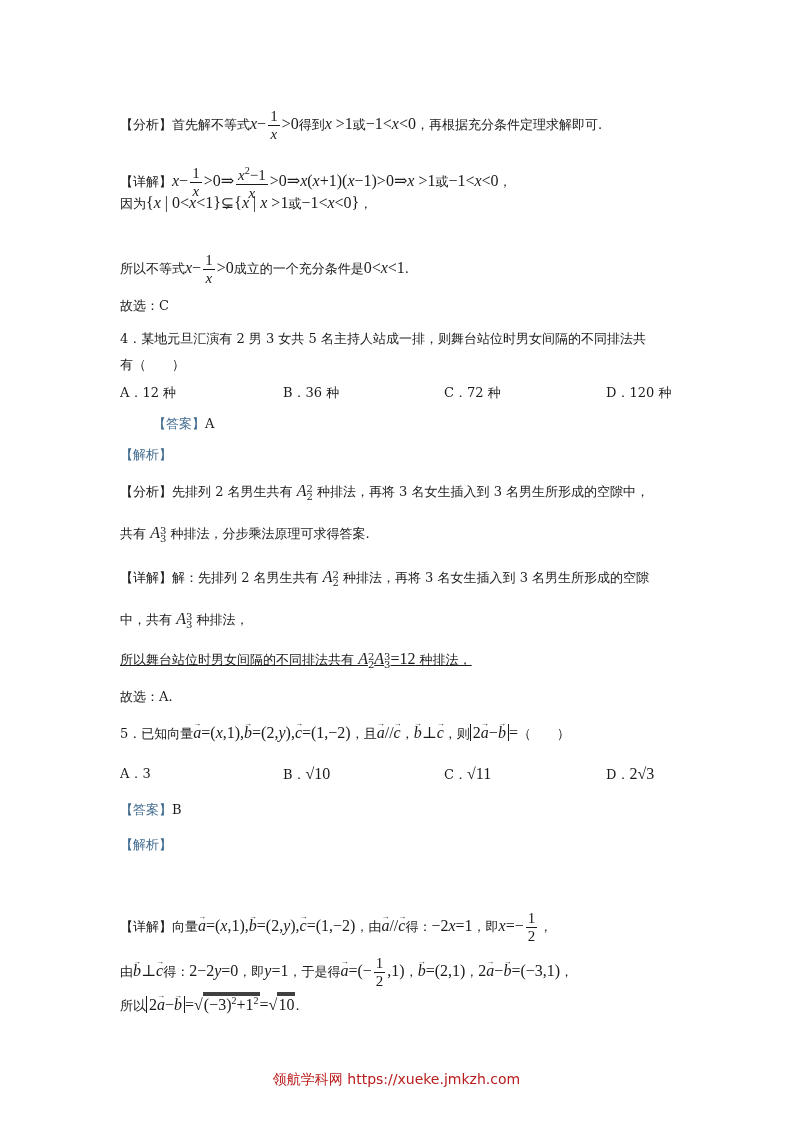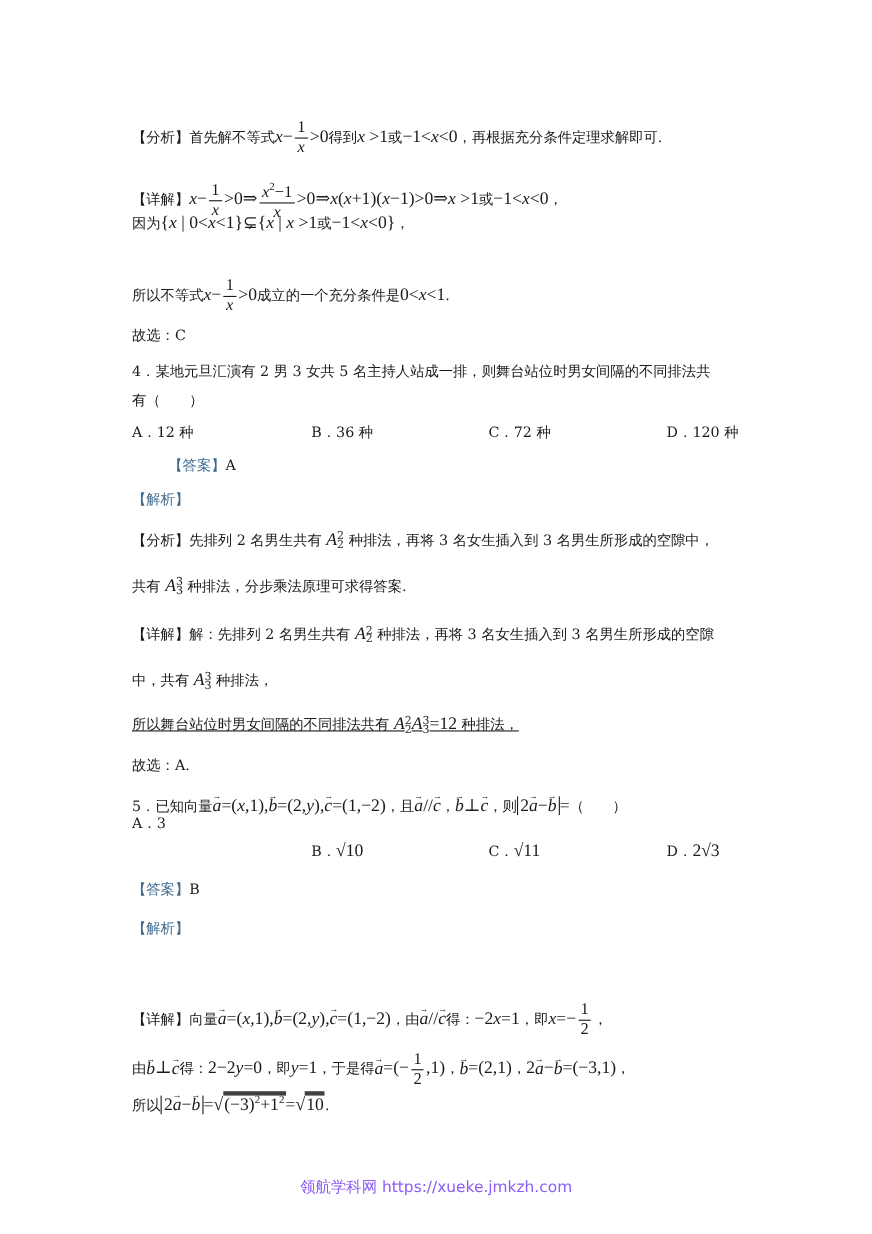--- a/index.html
+++ b/index.html
@@ -15,21 +15,21 @@
     .frac { display: inline-flex; flex-direction: column; align-items: center; vertical-align: middle; margin: 0 2px; font-family: "Liberation Serif", serif; font-size: 15px; line-height: 17px; }
     .frac .num { border-bottom: 1px solid #1a1a1a; padding: 0 2px; }
     .frac .den { font-style: italic; }
     .tag-blue { color: #3f6a8e; }
     .opt { position: absolute; white-space: nowrap; }
     .vec { position: relative; display: inline-block; font-style: italic; font-family: "Liberation Serif", serif; font-size: 16px; }
     .vec::before { content: "→"; position: absolute; top: -9px; left: 0; font-size: 8px; font-style: normal; }
     .abs { border-left: 1px solid #1a1a1a; border-right: 1px solid #1a1a1a; padding: 0 2px; }
     .sqrt { border-top: 4px solid #404040; padding: 0 1px; }
     sup, sub { font-size: 10px; }
-    .footer { position: absolute; top: 1071px; left: 0; width: 793px; text-align: center; font-family: "DejaVu Sans", "Liberation Sans", sans-serif; font-size: 14px; color: #8b5cf6; }
+    .footer { position: absolute; top: 1071px; left: 0; width: 793px; text-align: center; font-family: "DejaVu Sans", "Liberation Sans", sans-serif; font-size: 14px; color: #b91c1c; }
   </style>
 </head>
 <body>
 
 <div class="page">
 
   <div class="line" style="top:108px;">
     <span>【分析】</span><span>首先解不等式</span><span class="mi">x</span><span class="m">−</span><span class="frac">
         <span class="num">1</span>
         <span class="den">x</span>
@@ -84,21 +84,21 @@
   </div>
   <div class="line" style="top:650px;text-decoration:underline;">
     所以舞台站位时男女间隔的不同排法共有 <span class="mi">A</span><span style="display:inline-block;vertical-align:middle;line-height:8px;font-size:9px;"><sup style="display:block">2</sup><sub style="display:block">2</sub></span><span class="mi">A</span><span style="display:inline-block;vertical-align:middle;line-height:8px;font-size:9px;"><sup style="display:block">3</sup><sub style="display:block">3</sub></span><span class="m">=12</span> 种排法，
   </div>
   <div class="line" style="top:688px;">故选：A.</div>
 
   <div class="line" style="top:724px;">
     5．已知向量<span class="vec">a</span><span class="m">=(</span><span class="mi">x</span><span class="m">,1),</span><span class="vec">b</span><span class="m">=(2,</span><span class="mi">y</span><span class="m">),</span><span class="vec">c</span><span class="m">=(1,−2)</span>，且<span class="vec">a</span><span class="m">//</span><span class="vec">c</span>，<span class="vec">b</span><span class="m">⊥</span><span class="vec">c</span>，则<span class="abs m">2<span class="vec">a</span>−<span class="vec">b</span></span><span class="m">=</span>（　　）
   </div>
 
-  <div class="opt" style="top:740px; left:120px;"><span>A．</span><span>3</span></div>
+  <div class="opt" style="top:765px; left:120px;"><span>A．</span><span>3</span></div>
   <div class="opt" style="top:765px; left:283px;"><span>B．</span><span class="m">√10</span></div>
   <div class="opt" style="top:765px; left:444px;"><span>C．</span><span class="m">√11</span></div>
   <div class="opt" style="top:765px; left:606px;"><span>D．</span><span class="m">2√3</span></div>
 
   <div class="line" style="top:801px;"><span class="tag-blue">【答案】</span><span>B</span></div>
   <div class="line" style="top:836px;"><span class="tag-blue">【解析】</span></div>
 
 
   <div class="line" style="top:910px;">
     <span>【详解】</span>向量<span class="vec">a</span><span class="m">=(</span><span class="mi">x</span><span class="m">,1),</span><span class="vec">b</span><span class="m">=(2,</span><span class="mi">y</span><span class="m">),</span><span class="vec">c</span><span class="m">=(1,−2)</span>，由<span class="vec">a</span><span class="m">//</span><span class="vec">c</span>得：<span class="m">−2</span><span class="mi">x</span><span class="m">=1</span>，即<span class="mi">x</span><span class="m">=−</span><span class="frac">

